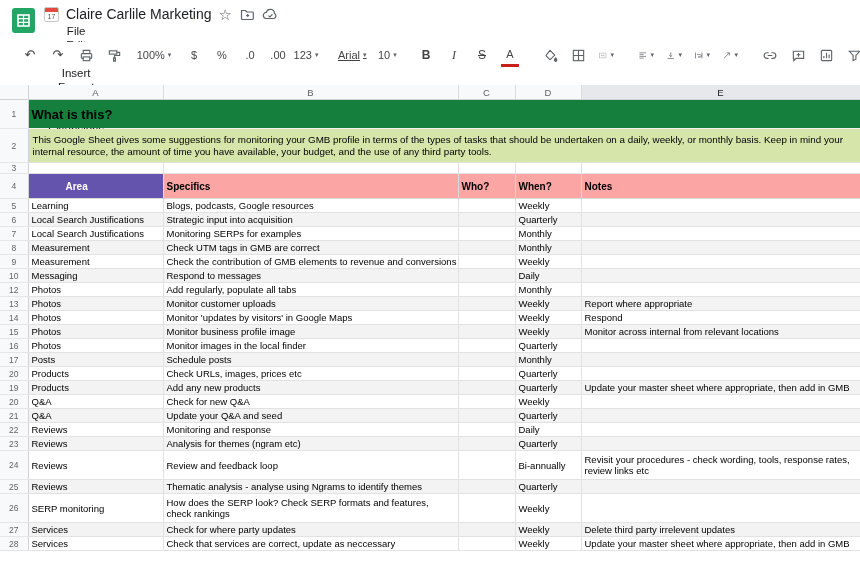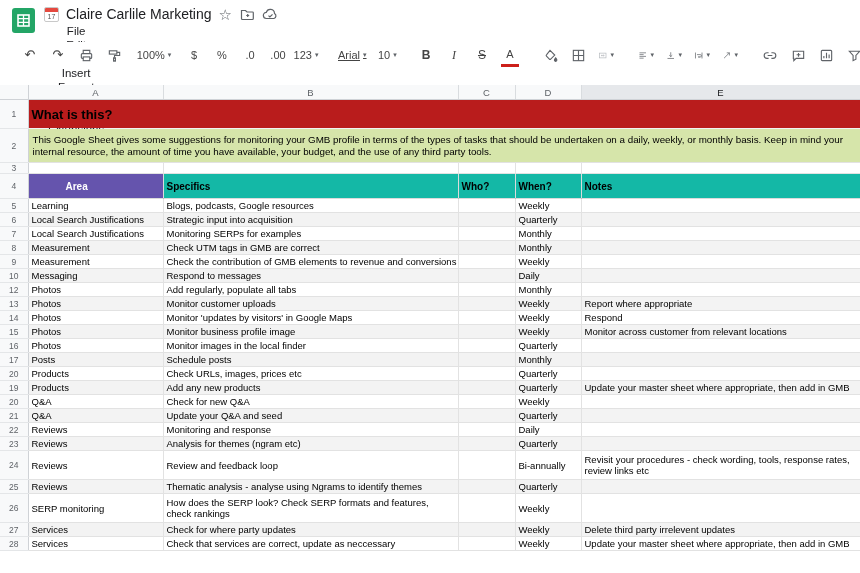--- a/index.html
+++ b/index.html
@@ -58,23 +58,23 @@
   thead th.sel{background:#e6e8eb;color:#202124;}
   th.corner{background:#f8f9fa;border-right:1px solid #cfd2d6;border-bottom:1px solid #cfd2d6;}
   th.gut{background:#f8f9fa;border-right:1px solid #cfd2d6;border-bottom:1px solid #e4e6e8;
     font-size:8.5px;font-weight:normal;color:#5f6368;text-align:center;vertical-align:middle;}
   td{border-right:1px solid #e2e2e2;border-bottom:1px solid #e2e2e2;font-size:9.5px;color:#000;
     vertical-align:middle;padding:0 3px;white-space:nowrap;}
   tr.r1{height:29px;}
   tr.r2{height:34px;}
   tr.r3{height:11px;}
   tr.r4{height:25px;}
-  td.banner1{background:#b91c1c;font-weight:bold;font-size:13px;border-right:none;border-bottom-color:rgba(0,0,0,0.05);}
+  td.banner1{background:#15803d;font-weight:bold;font-size:13px;border-right:none;border-bottom-color:rgba(0,0,0,0.05);}
   td.banner2{background:#d6e5aa;font-size:9.8px;line-height:12px;white-space:normal;border-right:none;padding:2px 4px;}
-  tr.r4 td{font-weight:bold;font-size:10px;background:#14b8a6;border-right-color:rgba(0,0,0,0.14);border-bottom-color:rgba(0,0,0,0.14);}
+  tr.r4 td{font-weight:bold;font-size:10px;background:#fca5a5;border-right-color:rgba(0,0,0,0.14);border-bottom-color:rgba(0,0,0,0.14);}
   tr.r4 td.harea{background:#6554ad;color:#fff;padding-left:37px;}
   tbody.data tr{height:14px;}
   tbody.data tr:nth-child(even){background:#f3f3f3;} 
   tbody.data tr.tall{height:29px;}
   tbody.data tr.tall td{white-space:normal;line-height:11px;}
 </style>
 </head>
 <body>
 
 <div class="titlebar">
@@ -374,21 +374,21 @@
           <td>Weekly</td>
           <td>Respond</td>
         </tr>
 
         <tr class="drow">
           <th class="gut">15</th>
           <td>Photos</td>
           <td>Monitor business profile image</td>
           <td></td>
           <td>Weekly</td>
-          <td>Monitor across customer from relevant locations</td>
+          <td>Monitor across internal from relevant locations</td>
         </tr>
 
         <tr class="drow">
           <th class="gut">16</th>
           <td>Photos</td>
           <td>Monitor images in the local finder</td>
           <td></td>
           <td>Quarterly</td>
           <td></td>
         </tr>

